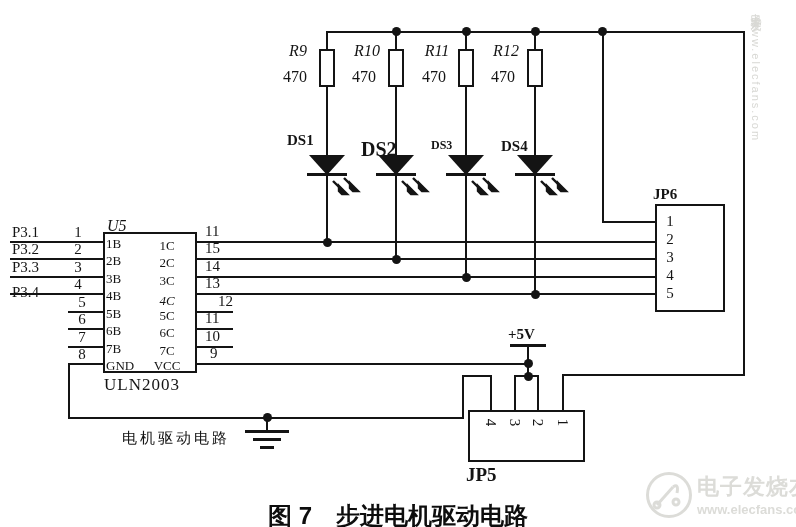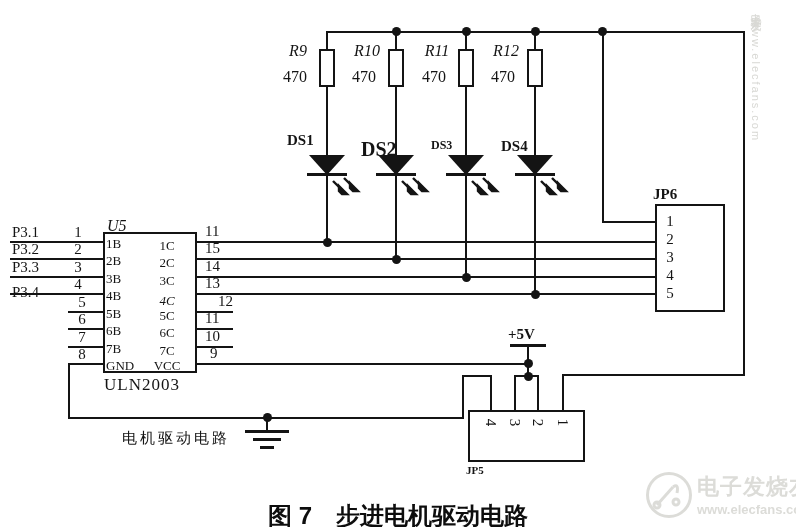--- a/index.html
+++ b/index.html
@@ -215,21 +215,21 @@
   <div class="v" style="left:514px;top:375px;height:37px;"></div>
   <div class="v" style="left:537px;top:375px;height:37px;"></div>
   <div class="v" style="left:562px;top:374px;height:38px;"></div>
   <div class="h" style="left:562px;top:374px;width:183px;"></div>
 
   <div class="obox" style="left:468px;top:410px;width:117px;height:52px;"></div>
   <div class="lbl num ctr rot90" style="left:482px;top:415px;width:16px;">4</div>
   <div class="lbl num ctr rot90" style="left:506px;top:415px;width:16px;">3</div>
   <div class="lbl num ctr rot90" style="left:529px;top:415px;width:16px;">2</div>
   <div class="lbl num ctr rot90" style="left:554px;top:415px;width:16px;">1</div>
-  <div class="lbl bold" style="left:466px;top:465px;font-size:11px;">JP5</div>
+  <div class="lbl bold" style="left:466px;top:465px;font-size:19px;">JP5</div>
 
   <div class="caption" style="top:500px;">图 7　步进电机驱动电路</div>
 
   <div class="sidewm" style="left:748px;top:4px;height:180px;">电子发烧友 www.elecfans.com</div>
   <div style="position:absolute;left:646px;top:472px;width:46px;height:46px;border:3px solid #dcdcd8;border-radius:50%;box-sizing:border-box;">
     <svg width="40" height="40" viewBox="0 0 40 40">
         <g stroke="#dcdcd8" stroke-width="3" fill="none">
           <path d="M8 30 L24 12"></path>
           <circle cx="8" cy="30" r="3"></circle>
           <circle cx="27" cy="27" r="3"></circle>

